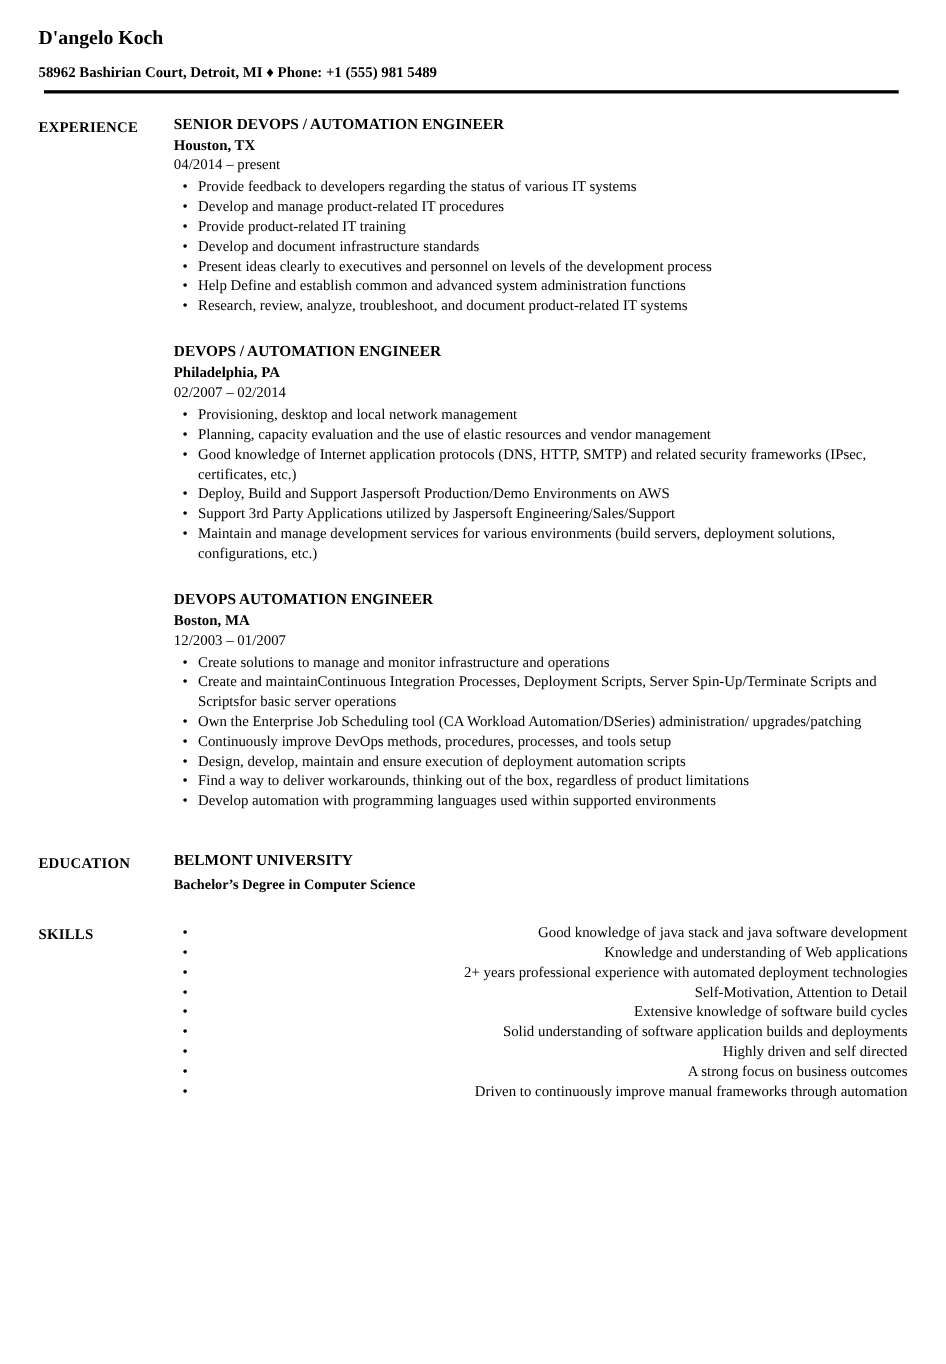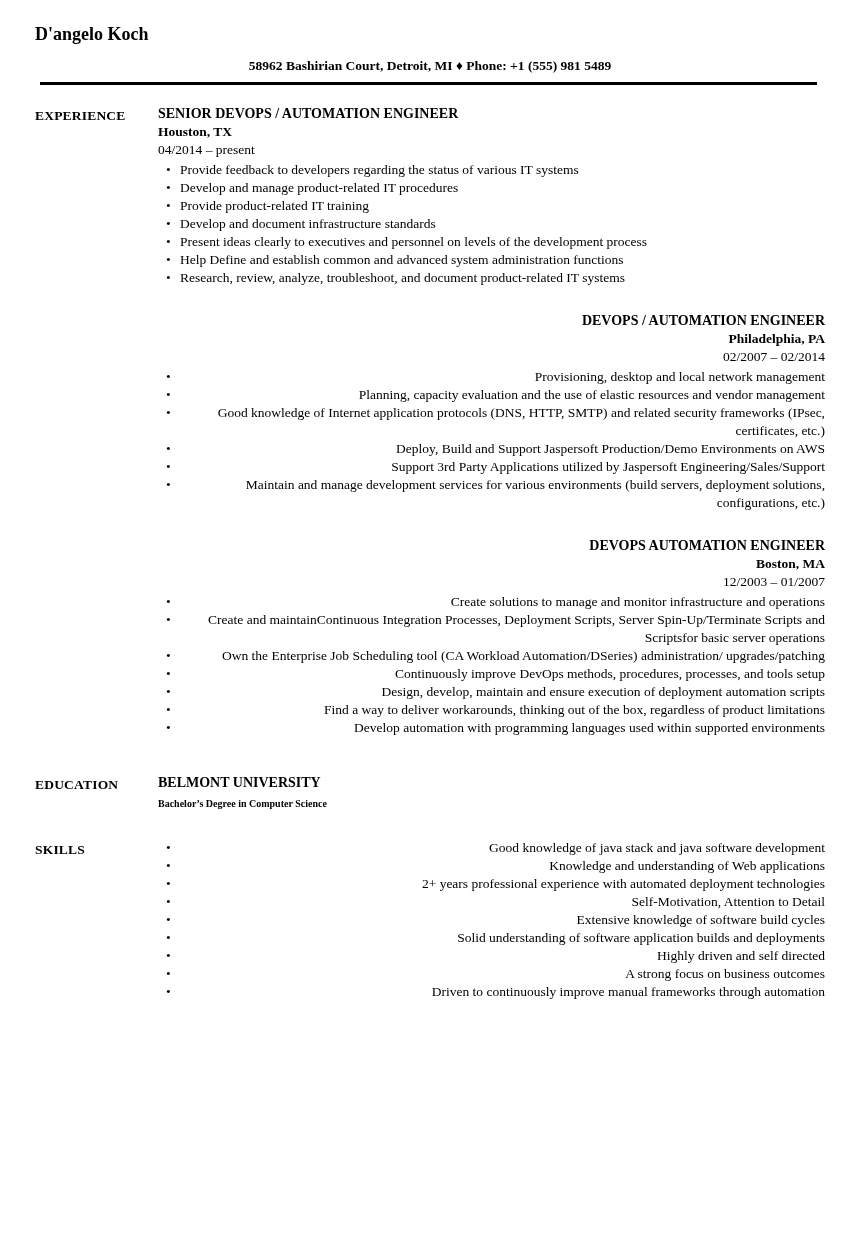--- a/index.html
+++ b/index.html
@@ -13,21 +13,21 @@
   }
   .page { padding: 23px 35px 0 35px; }
 
   .name {
     text-align: left;
     font-size: 18px;
     font-weight: bold;
     line-height: 22px;
   }
   .contact {
-    text-align: center;
+    text-align: left;
     font-size: 13.5px;
     font-weight: bold;
     margin-top: 12px;
     line-height: 17px;
   }
   .rule {
     border: none;
     border-top: 3px solid #000000;
     margin: 8px 8px 0 5px;
   }
@@ -41,21 +41,21 @@
     flex: none;
     width: 123px;
     font-size: 13.5px;
     font-weight: bold;
     letter-spacing: 0.2px;
     padding-top: 2px;
     line-height: 17px;
   }
   .section-content { flex: 1; min-width: 0; }
 
-  .job + .job { margin-top: 25px; text-align: right; }
+  .job + .job { margin-top: 25px; }
   .job-title {
     font-size: 14px;
     font-weight: bold;
     line-height: 18px;
   }
   .job-location {
     font-size: 13.5px;
     font-weight: bold;
     margin-top: 0;
     line-height: 17px;
@@ -79,21 +79,21 @@
     left: 8px;
     top: 0;
   }
 
   .school {
     font-size: 14px;
     font-weight: bold;
     line-height: 18px;
   }
   .degree {
-    font-size: 10px;
+    font-size: 13px;
     font-weight: bold;
     margin-top: 3px;
     line-height: 17px;
   }
   .skills .bullets { margin-top: 0; text-align: right; }
 </style>
 </head>
 <body>
 
 <div class="page">

